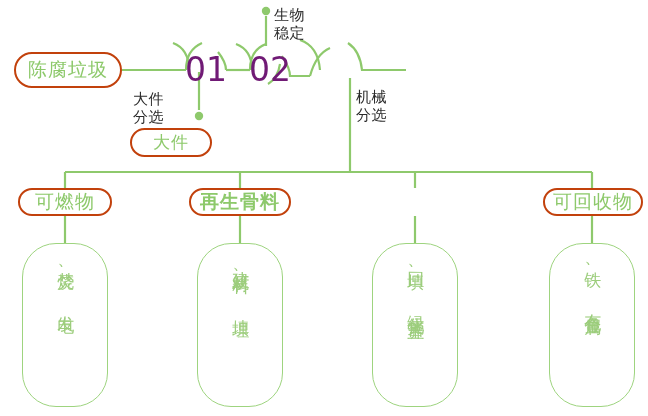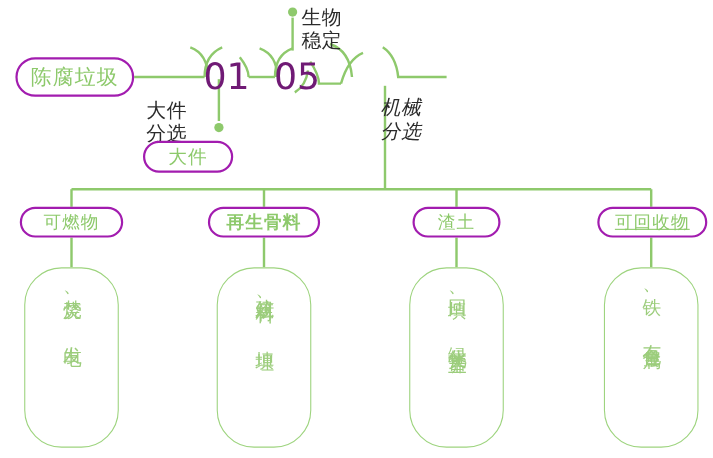--- a/index.html
+++ b/index.html
@@ -27,21 +27,21 @@
     pointer-events: none;
   }
 
   
   .pill {
     position: absolute;
     box-sizing: border-box;
     display: flex;
     align-items: center;
     justify-content: center;
-    border: 2px solid #a21caf;
+    border: 2px solid #c2410c;
     border-radius: 999px;
     color: #8dc96b;
     background: #ffffff;
     white-space: nowrap;
     letter-spacing: 1px;
   }
   .pill-main {
     left: 14px;
     top: 52px;
     width: 108px;
@@ -51,39 +51,39 @@
   .pill-bulky {
     left: 130px;
     top: 128px;
     width: 82px;
     height: 29px;
     font-size: 17px;
   }
   .pill-cat {
     top: 188px;
     height: 28px;
-    font-size: 16px;
+    font-size: 19px;
   }
 
   
   .stage-num {
     position: absolute;
     color: #701a75;
     font-size: 33px;
     font-weight: 400;
     letter-spacing: 0px;
     line-height: 1;
     font-family: "DejaVu Sans", "Liberation Sans", sans-serif;
   }
 
   
   .caption {
     position: absolute;
     color: #2b2b2b;
-    font-size: 18px;
+    font-size: 15px;
     line-height: 1.18;
     white-space: pre-line;
     letter-spacing: 0.5px;
   }
 
   
   .vbox {
     position: absolute;
     box-sizing: border-box;
     top: 243px;
@@ -148,35 +148,34 @@
       <path d="M65 216 V243"></path>
       <path d="M240 216 V243"></path>
       <path d="M415 216 V243"></path>
       <path d="M592 216 V243"></path>
     </g>
   </svg>
 
   <div class="pill pill-main">陈腐垃圾</div>
 
   <div class="stage-num" style="left:185px; top:53px;">01</div>
-  <div class="stage-num" style="left:249px; top:53px;">05</div>
+  <div class="stage-num" style="left:249px; top:53px;">02</div>
 
   <div class="caption" style="left:133px; top:90px;">大件
 分选</div>
   <div class="caption" style="left:274px; top:6px;">生物
 稳定</div>
-  <div class="caption" style="left:346px; top:88px;font-style:italic;">机械
+  <div class="caption" style="left:356px; top:88px;">机械
 分选</div>
 
   <div class="pill pill-bulky">大件</div>
 
   <div class="pill pill-cat" style="left:18px;  width:94px;">可燃物</div>
   <div class="pill pill-cat" style="left:189px; width:102px;font-weight:bold;">再生骨料</div>
-  <div class="pill pill-cat" style="left:375px; width:80px;">渣土</div>
-  <div class="pill pill-cat" style="left:543px; width:100px;text-decoration:underline;">可回收物</div>
+  <div class="pill pill-cat" style="left:543px; width:100px;">可回收物</div>
 
   <div class="vbox" style="left:22px;  width:86px;">
     <div class="vtext">焚烧、 发电</div>
   </div>
 
   <div class="vbox" style="left:197px; width:86px;">
     <div class="vtext">建筑材料、 填埋</div>
   </div>
 
   <div class="vbox" style="left:372px; width:86px;">

